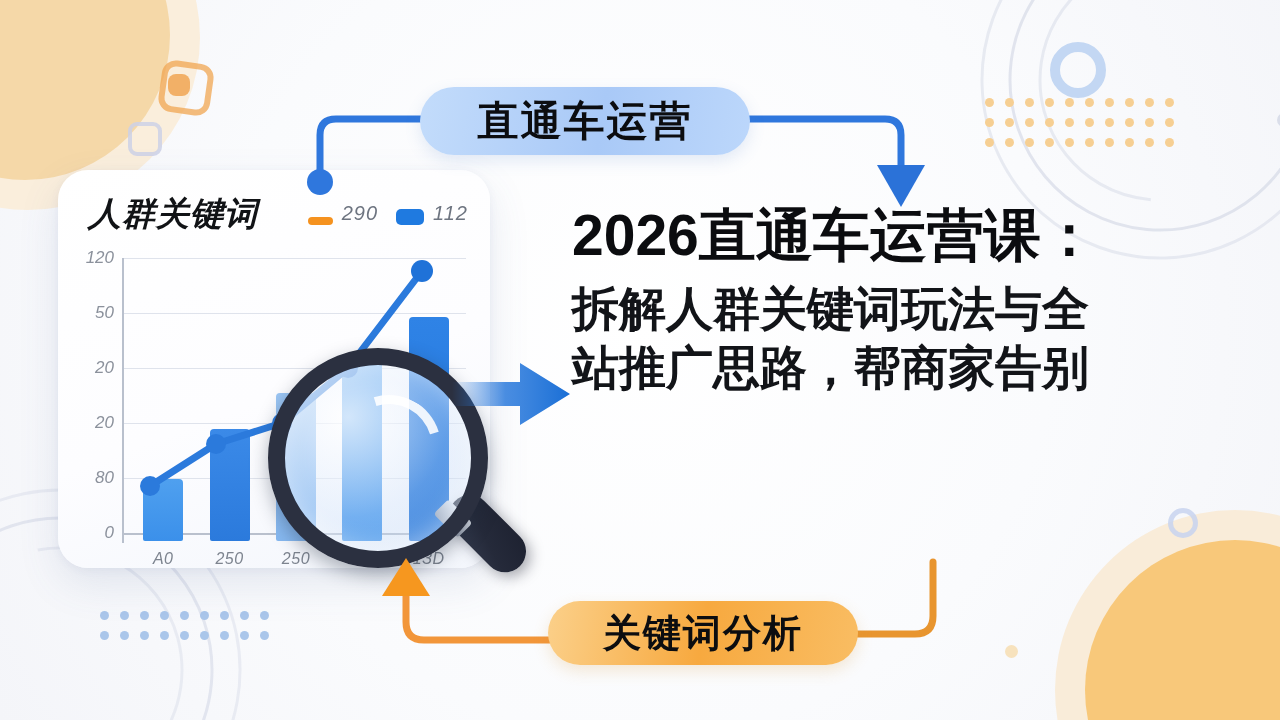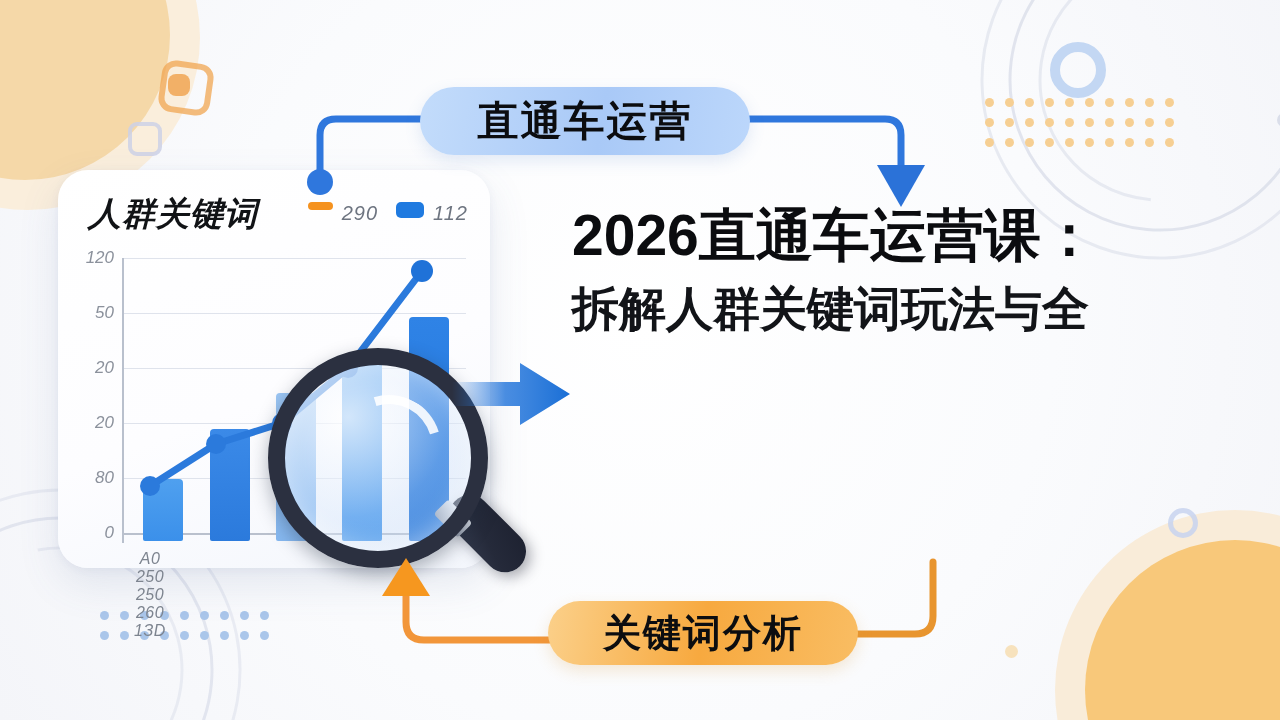--- a/index.html
+++ b/index.html
@@ -80,38 +80,38 @@
   }
   #chart-title{
     position:absolute;left:30px;top:22px;
     font-size:33px;font-weight:bold;color:#111316;
     letter-spacing:1px;
     font-family:"Liberation Sans","DejaVu Sans",sans-serif;
   }
   #chart-legend{
     position:absolute;right:22px;top:32px;display:flex;align-items:center;gap:18px;
   }
-  .lg{display:flex;align-items:flex-start;gap:9px;}
+  .lg{display:flex;align-items:flex-end;gap:9px;}
   .lg-dash{width:25px;height:8px;border-radius:5px;background:#f5921f;}
   .lg-box{width:28px;height:16px;border-radius:5px;background:#1f7ae0;}
   .lg-txt{font-size:20px;color:#6d7480;letter-spacing:1px;}
 
   #plot{position:absolute;left:26px;top:88px;width:382px;height:285px;}
   .y-lab{position:absolute;right:100%;margin-right:8px;transform:translateY(-50%);
     font-size:17px;color:#8b919c;white-space:nowrap;}
   .gridline{position:absolute;left:38px;right:0;height:1px;background:#dfe3ec;}
   .axisline{position:absolute;left:38px;top:0;bottom:0;width:2px;background:#b9c0cd;}
   .axisline-x{position:absolute;left:38px;right:0;height:2px;background:#b9c0cd;}
 
   .bars{position:absolute;left:46px;right:4px;bottom:2px;top:0;display:flex;
     align-items:flex-end;justify-content:space-around;}
   .bar{width:40px;border-radius:4px 4px 2px 2px;}
 
   .x-labs{position:absolute;left:46px;right:4px;top:100%;margin-top:7px;
-    display:flex;justify-content:space-around;flex-direction:column;}
+    display:flex;justify-content:space-around;}
   .x-lab{width:40px;text-align:center;font-size:16px;color:#7d848f;letter-spacing:.5px;}
 
   
   #magnifier{position:absolute;left:268px;top:348px;width:236px;height:236px;}
   .mg-lens{
     position:absolute;left:0;top:0;width:186px;height:186px;border-radius:50%;
     border:17px solid #2b3040;
     background:radial-gradient(circle at 34% 28%, rgba(255,255,255,.72), rgba(205,225,250,.34) 55%, rgba(160,196,240,.24) 100%);
     box-shadow:0 7px 18px rgba(30,40,60,.34), inset 0 0 26px rgba(255,255,255,.5);
   }
@@ -369,16 +369,17 @@
   </svg>
 
   <div class="badge" id="badge-top">直通车运营</div>
 
   <div class="badge" id="badge-bottom">关键词分析</div>
 
   <div id="text-block">
     <div id="headline">2026直通车运营课：</div>
     <div id="sublines">
       <div class="subline">拆解人群关键词玩法与全</div>
+      <div class="subline">站推广思路，帮商家告别</div>
     </div>
   </div>
 
 </div>
 
 </body></html>

